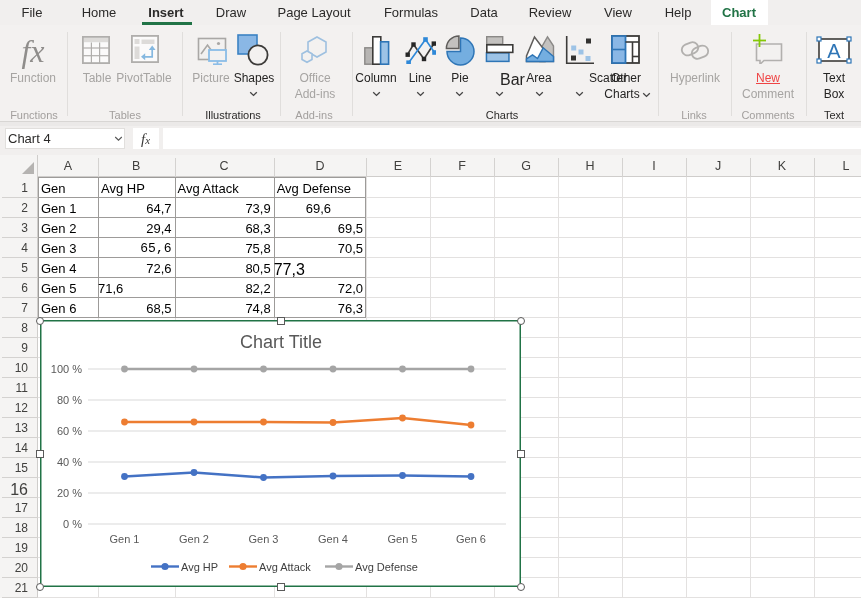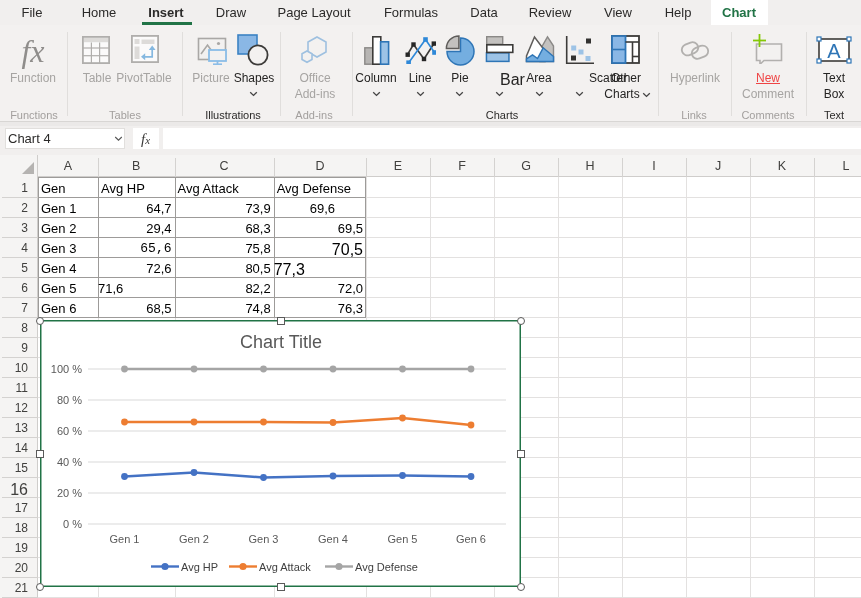--- a/index.html
+++ b/index.html
@@ -308,29 +308,29 @@
 <div class="abs" style="left:38px;top:257px;width:328.0px;height:1px;background:#9d9b99;"></div>
 <div class="abs" style="left:38px;top:277px;width:328.0px;height:1px;background:#9d9b99;"></div>
 <div class="abs" style="left:38px;top:297px;width:328.0px;height:1px;background:#9d9b99;"></div>
 <div class="abs" style="left:41px;top:181px;font-size:13px;color:#000;">Gen</div>
 <div class="abs" style="left:101.0px;top:181px;font-size:13px;color:#000;">Avg HP</div>
 <div class="abs" style="left:177.5px;top:181px;font-size:13px;color:#000;">Avg Attack</div>
 <div class="abs" style="left:276.7px;top:181px;font-size:13px;color:#000;">Avg Defense</div>
 <div class="abs" style="left:41px;top:201px;font-size:13px;color:#000;">Gen 1</div>
 <div class="abs" style="left:98.0px;top:201px;width:73.5px;text-align:right;font-size:13px;color:#000;">64,7</div>
 <div class="abs" style="left:174.5px;top:201px;width:96.2px;text-align:right;font-size:13px;color:#000;">73,9</div>
-<div class="abs" style="left:273.7px;top:201px;width:89.3px;text-align:left;font-size:13px;color:#000;margin-left:36px;">69,6</div>
+<div class="abs" style="left:273.7px;top:201px;width:89.3px;text-align:center;font-size:13px;color:#000;">69,6</div>
 <div class="abs" style="left:41px;top:221px;font-size:13px;color:#000;">Gen 2</div>
 <div class="abs" style="left:98.0px;top:221px;width:73.5px;text-align:right;font-size:13px;color:#000;">29,4</div>
 <div class="abs" style="left:174.5px;top:221px;width:96.2px;text-align:right;font-size:13px;color:#000;">68,3</div>
 <div class="abs" style="left:273.7px;top:221px;width:89.3px;text-align:right;font-size:13px;color:#000;">69,5</div>
 <div class="abs" style="left:41px;top:241px;font-size:13px;color:#000;">Gen 3</div>
 <div class="abs" style="left:98.0px;top:241px;width:73.5px;text-align:right;font-size:13px;color:#000;font-family:Liberation Mono, monospace;">65,6</div>
 <div class="abs" style="left:174.5px;top:241px;width:96.2px;text-align:right;font-size:13px;color:#000;">75,8</div>
-<div class="abs" style="left:273.7px;top:241px;width:89.3px;text-align:right;font-size:16px;color:#000;">70,5</div>
+<div class="abs" style="left:273.7px;top:241px;width:89.3px;text-align:right;font-size:13px;color:#000;">70,5</div>
 <div class="abs" style="left:41px;top:261px;font-size:13px;color:#000;">Gen 4</div>
 <div class="abs" style="left:98.0px;top:261px;width:73.5px;text-align:right;font-size:13px;color:#000;">72,6</div>
 <div class="abs" style="left:174.5px;top:261px;width:96.2px;text-align:right;font-size:13px;color:#000;">80,5</div>
 <div class="abs" style="left:273.7px;top:261px;width:89.3px;text-align:left;font-size:16px;color:#000;">77,3</div>
 <div class="abs" style="left:41px;top:281px;font-size:13px;color:#000;">Gen 5</div>
 <div class="abs" style="left:98.0px;top:281px;width:73.5px;font-size:13px;color:#000;">71,6</div>
 <div class="abs" style="left:174.5px;top:281px;width:96.2px;text-align:right;font-size:13px;color:#000;">82,2</div>
 <div class="abs" style="left:273.7px;top:281px;width:89.3px;text-align:right;font-size:13px;color:#000;">72,0</div>
 <div class="abs" style="left:41px;top:301px;font-size:13px;color:#000;">Gen 6</div>
 <div class="abs" style="left:98.0px;top:301px;width:73.5px;text-align:right;font-size:13px;color:#000;">68,5</div>

